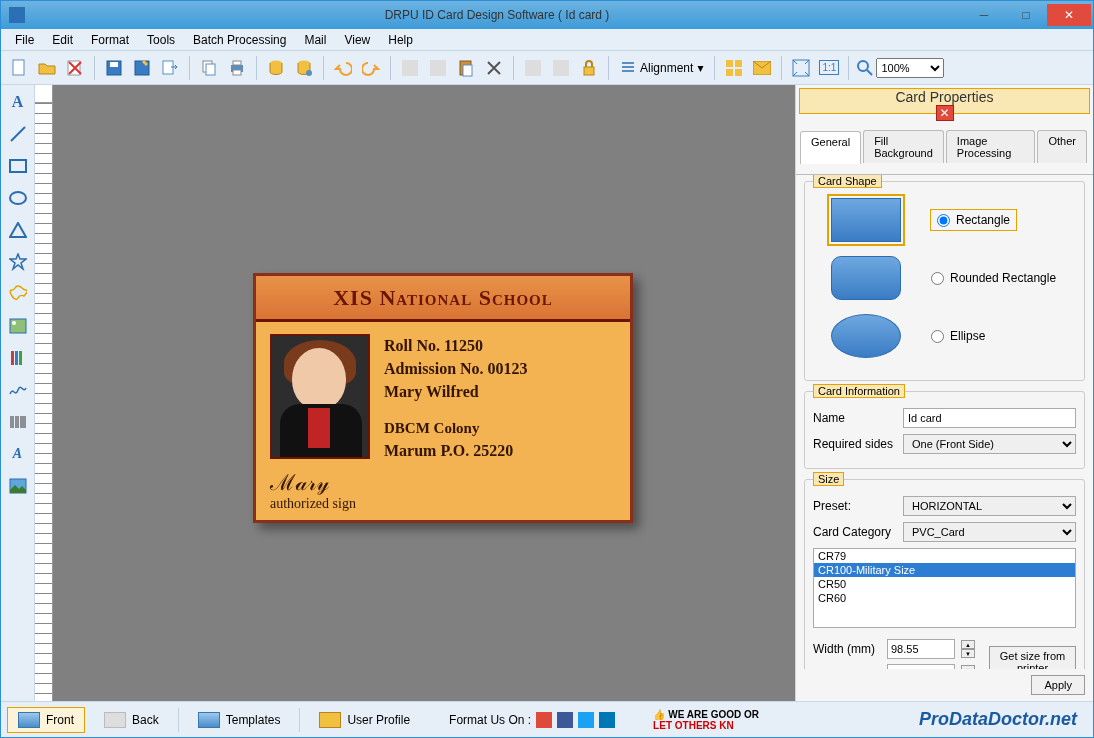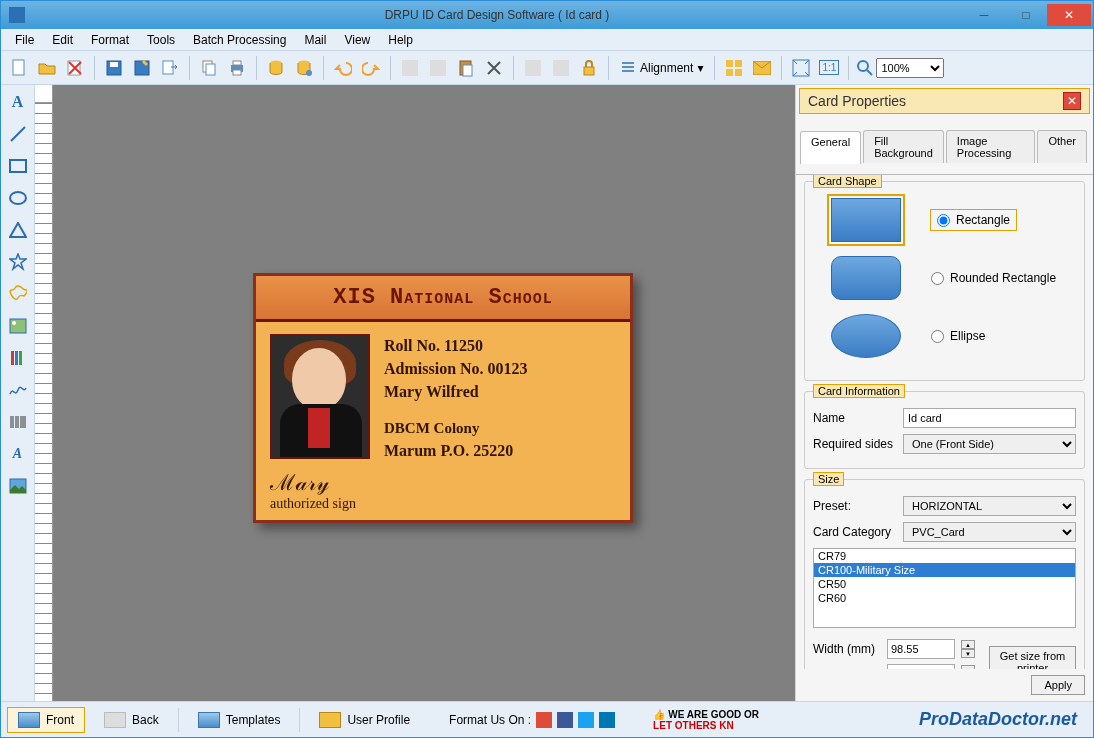--- a/index.html
+++ b/index.html
@@ -24,34 +24,34 @@
 .lt{width:22px;height:22px;display:flex;align-items:center;justify-content:center;}
 .canvas-area{flex:1;display:flex;flex-direction:column;background:#808080;min-width:0;}
 .hruler{height:18px;background:#fff;border-bottom:1px solid #999;position:relative;font-size:8px;color:#555; background-image:repeating-linear-gradient(to right,#888 0 1px,transparent 1px 10px);}
 .hruler-wrap{display:flex;}
 .corner{width:18px;height:18px;background:#fff;border-right:1px solid #999;border-bottom:1px solid #999;}
 .canvas-body{flex:1;display:flex;min-height:0;}
 .vruler{width:18px;background:#fff;border-right:1px solid #999;background-image:repeating-linear-gradient(to bottom,#888 0 1px,transparent 1px 10px);}
 .canvas{flex:1;position:relative;overflow:auto;}
 .card{position:absolute;left:200px;top:170px;width:380px;height:250px;background:#f3b352;border:3px solid #8a2f1a;box-shadow:6px 6px 10px rgba(0,0,0,.4);}
 .card-header{height:46px;background:linear-gradient(#e89248,#d97434);display:flex;align-items:center;justify-content:center;border-bottom:3px solid #6b1500;}
-.card-title{font-family:Liberation Mono, monospace;font-weight:bold;font-variant:small-caps;font-size:22px;color:#6b1500;letter-spacing:1px;}
+.card-title{font-family:Liberation Serif, serif;font-weight:bold;font-variant:small-caps;font-size:22px;color:#6b1500;letter-spacing:1px;}
 .card-body{display:flex;padding:12px 14px;gap:14px;}
 .photo{width:100px;height:125px;background:#2d2d2d;border:2px solid #6b1500;position:relative;overflow:hidden;}
 .photo-face{position:absolute;left:20px;top:12px;width:54px;height:62px;background:#f0c9a9;border-radius:50% 50% 48% 48%;}
 .photo-hair{position:absolute;left:12px;top:4px;width:72px;height:46px;background:#7a3b1c;border-radius:50% 50% 30% 30%;}
 .photo-body{position:absolute;left:8px;top:68px;width:82px;height:60px;background:#111;border-radius:20px 20px 0 0;}
 .photo-shirt{position:absolute;left:36px;top:72px;width:22px;height:40px;background:#c02424;}
 .card-info{font-family:"Times New Roman",serif;font-size:16px;color:#331400;font-weight:bold;line-height:1.45;}
 .card-info .addr{margin-top:14px;font-size:15px;}
 .card-footer{position:absolute;left:14px;bottom:8px;font-family:"Times New Roman",serif;}
 .sig{font-family:cursive;font-size:22px;color:#331400;}
 .sig-label{font-size:14px;color:#331400;}
 .props{width:298px;background:#f5f5f5;border-left:1px solid #c8d7e6;display:flex;flex-direction:column;}
-.props-header{height:26px;background:#f9e8b4;border:1px solid #e2a300;margin:3px;display:flex;align-items:center;padding:0 8px;font-size:14px;color:#333;justify-content:space-between;}
+.props-header{height:26px;background:#f9e8b4;border:1px solid #e2a300;margin:3px;display:flex;align-items:center;padding:0 8px;font-size:14px;color:#333;justify-content:space-between;flex-direction:column;}
 .props-close{width:18px;height:18px;background:#e04b3e;color:#fff;display:flex;align-items:center;justify-content:center;font-size:12px;border:1px solid #a62116;}
 .props-tabs{display:flex;border-bottom:1px solid #bbb;padding:11px 4px;margin-top:2px;}
 .ptab{padding:4px 10px;font-size:11px;border:1px solid #bbb;border-bottom:none;background:#eee;margin-right:2px;border-radius:3px 3px 0 0;cursor:default;}
 .ptab.active{background:#fff;position:relative;top:1px;}
 .props-body{flex:1;overflow:auto;padding:6px 8px;}
 .group{border:1px solid #ccc;border-radius:3px;padding:10px 8px 8px;margin-bottom:10px;position:relative;}
 .group-title{position:absolute;top:-8px;left:8px;background:#f5f5f5;padding:0 4px;border:1px solid #e2a300;background:#f9e8b4;font-size:11px;}
 .shape-row{display:flex;align-items:center;gap:30px;margin:6px 0 14px 18px;}
 .shape-preview{width:70px;height:44px;border:1px solid #2b6cb0;background:linear-gradient(#6ea8e0,#3a7cc4);}
 .shape-preview.rounded{border-radius:10px;}

